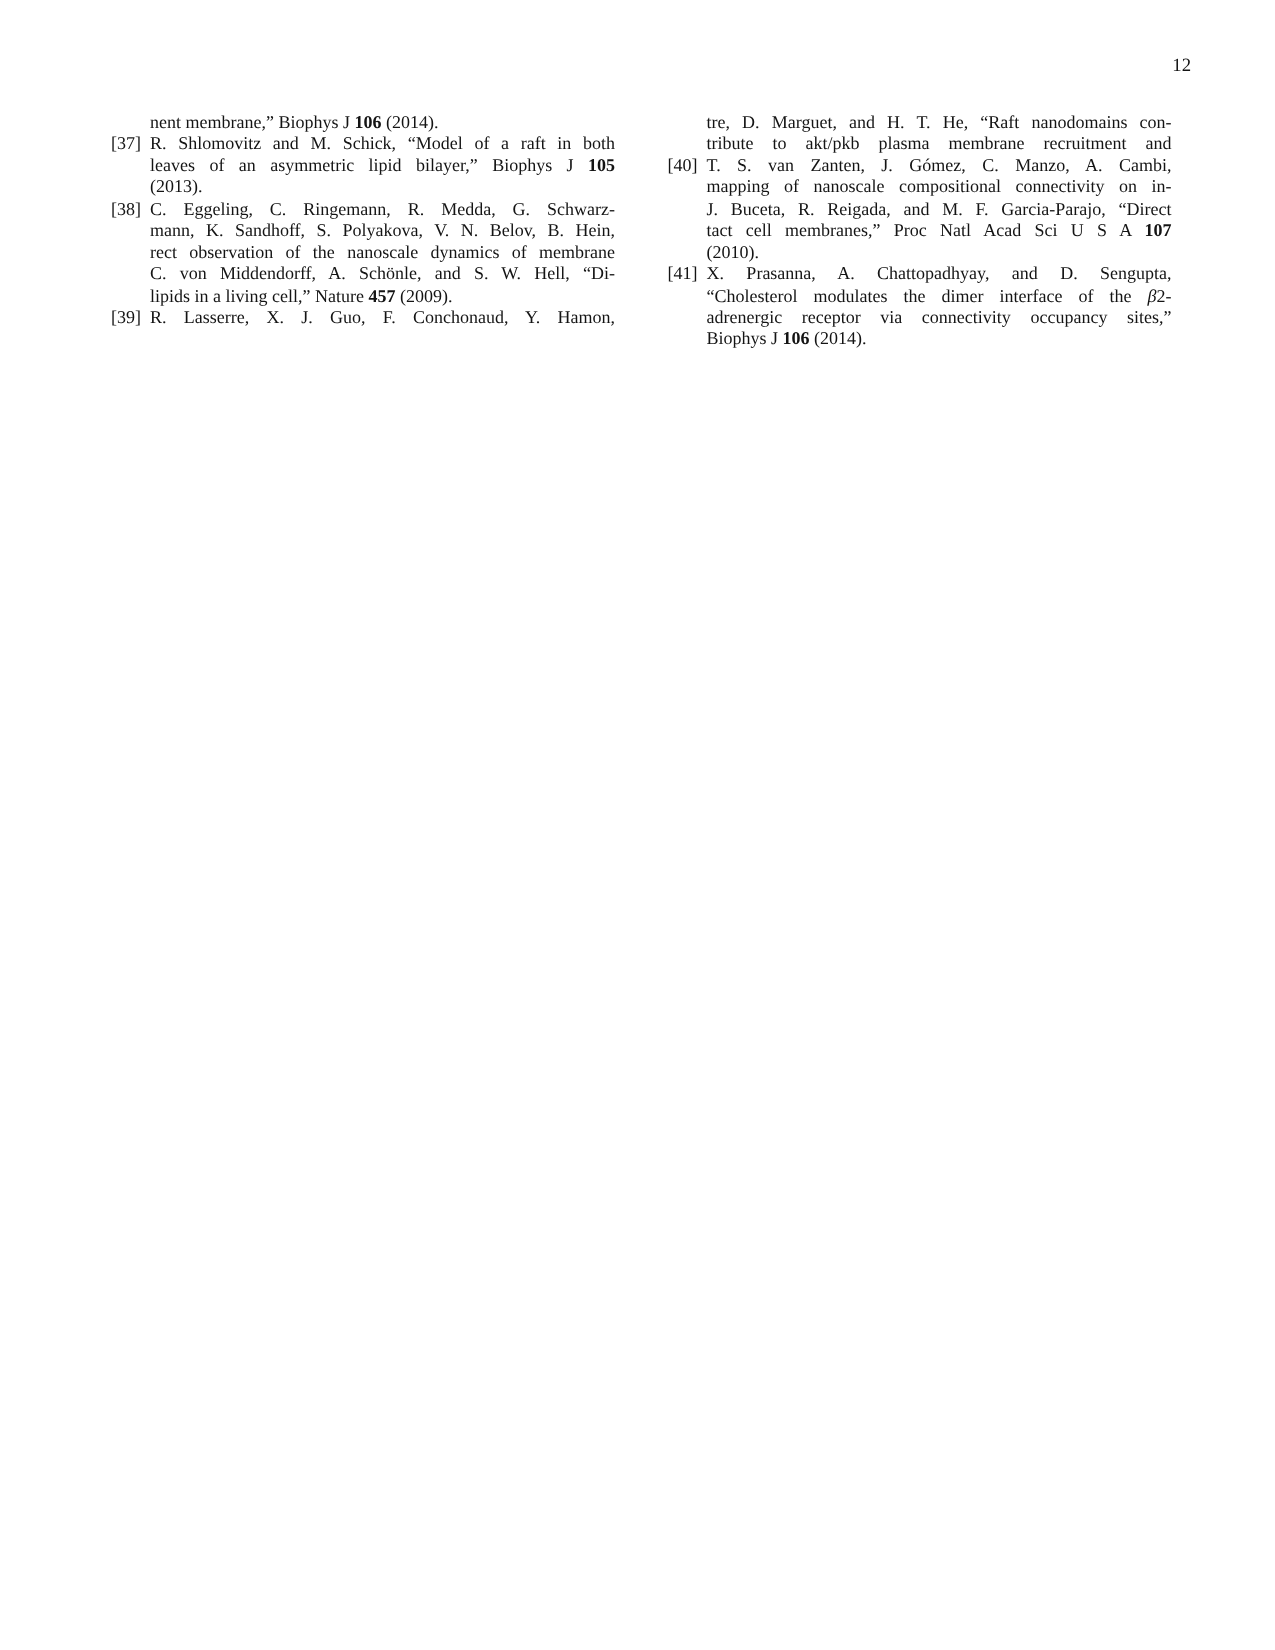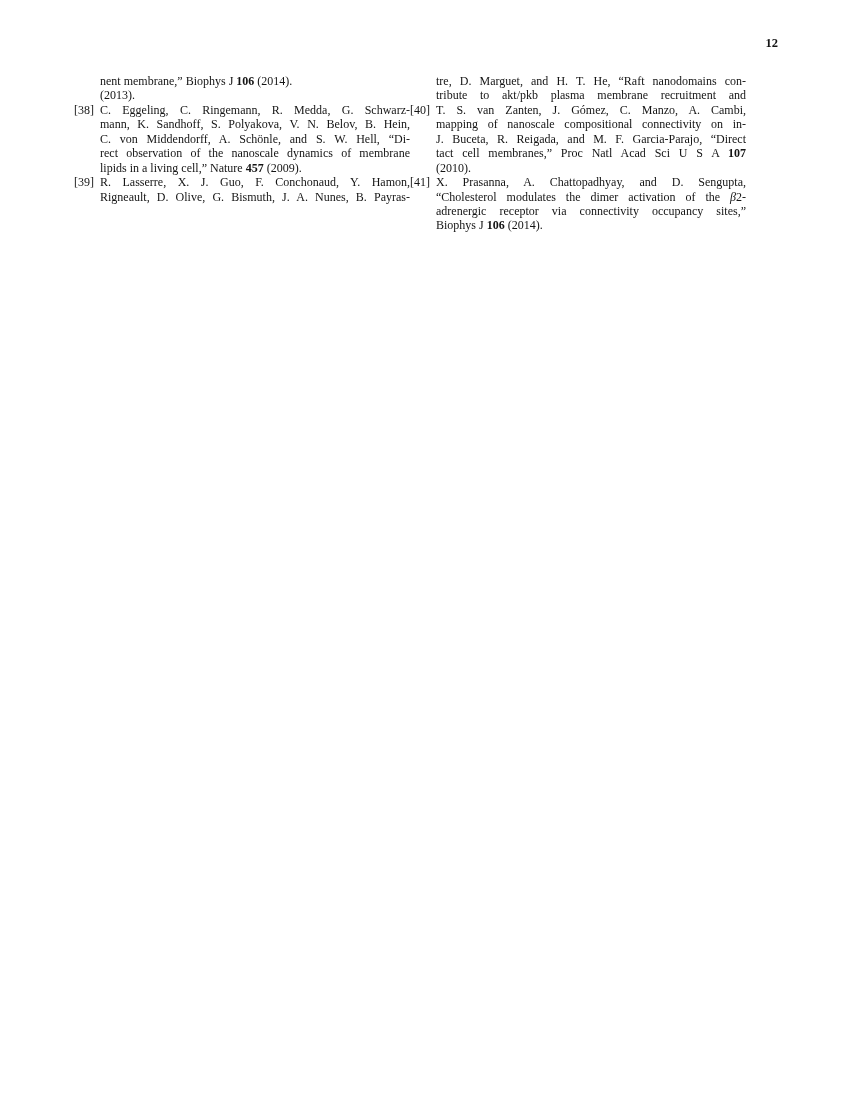--- a/index.html
+++ b/index.html
@@ -7,31 +7,31 @@
   body {
     background: #ffffff;
     color: #141414;
     font-family: "Liberation Serif", "DejaVu Serif", serif;
     position: relative;
     overflow: hidden;
   }
   .page-number {
     position: absolute;
     top: 37px;
-    right: 72px;
+    right: 56px;
     font-size: 12.5px;
     line-height: 13px;
-    font-weight: bold;
   }
   .columns {
     position: absolute;
     top: 74px;
     left: 74px;
     width: 707px;
     display: flex;
+    gap: 35px;
   }
   .col { width: 336px; }
   .line {
     position: relative;
     padding-left: 26px;
     font-size: 12px;
     line-height: 14.45px;
     height: 14.45px;
     white-space: normal;
   }
@@ -50,51 +50,55 @@
 <body>
 
 <div class="page-number">12</div>
 
 <div class="columns">
   <div class="col" id="col-left">
       <div class="line last">
         <span class="label"></span>
         <span class="content"><span>nent membrane,” Biophys J </span><b>106</b><span> (2014).</span></span>
       </div>
+      <div class="line just">
+        <span class="label">[37]</span>
+        <span class="content"><span>R. Shlomovitz and M. Schick, “Model of a raft in both</span></span>
+      </div>
+      <div class="line just">
+        <span class="label"></span>
+        <span class="content"><span>leaves of an asymmetric lipid bilayer,” Biophys J </span><b>105</b></span>
+      </div>
       <div class="line last">
         <span class="label"></span>
         <span class="content"><span>(2013).</span></span>
       </div>
       <div class="line just">
         <span class="label">[38]</span>
         <span class="content"><span>C. Eggeling, C. Ringemann, R. Medda, G. Schwarz-</span></span>
       </div>
       <div class="line just">
         <span class="label"></span>
         <span class="content"><span>mann, K. Sandhoff, S. Polyakova, V. N. Belov, B. Hein,</span></span>
       </div>
       <div class="line just">
         <span class="label"></span>
-        <span class="content"><span>C. von Middendorff, A. Schönle, and S. W. Hell, “Di-</span></span>
+        <span class="content"><span>rect observation of the nanoscale dynamics of membrane</span></span>
       </div>
       <div class="line just">
         <span class="label"></span>
-        <span class="content"><span>rect observation of the nanoscale dynamics of membrane</span></span>
+        <span class="content"><span>C. von Middendorff, A. Schönle, and S. W. Hell, “Di-</span></span>
       </div>
       <div class="line last">
         <span class="label"></span>
         <span class="content"><span>lipids in a living cell,” Nature </span><b>457</b><span> (2009).</span></span>
       </div>
       <div class="line just">
         <span class="label">[39]</span>
         <span class="content"><span>R. Lasserre, X. J. Guo, F. Conchonaud, Y. Hamon,</span></span>
-      </div>
-      <div class="line just">
-        <span class="label"></span>
-        <span class="content"><span>Rigneault, D. Olive, G. Bismuth, J. A. Nunes, B. Payras-</span></span>
       </div>
     </div>
   <div class="col" id="col-right">
       <div class="line just">
         <span class="label"></span>
         <span class="content"><span>tre, D. Marguet, and H. T. He, “Raft nanodomains con-</span></span>
       </div>
       <div class="line just">
         <span class="label"></span>
         <span class="content"><span>tribute to akt/pkb plasma membrane recruitment and</span></span>
@@ -118,21 +122,21 @@
       <div class="line last">
         <span class="label"></span>
         <span class="content"><span>(2010).</span></span>
       </div>
       <div class="line just">
         <span class="label">[41]</span>
         <span class="content"><span>X. Prasanna, A. Chattopadhyay, and D. Sengupta,</span></span>
       </div>
       <div class="line just">
         <span class="label"></span>
-        <span class="content"><span>“Cholesterol modulates the dimer activation of the </span><i>β</i><span>2-</span></span>
+        <span class="content"><span>“Cholesterol modulates the dimer interface of the </span><i>β</i><span>2-</span></span>
       </div>
       <div class="line just">
         <span class="label"></span>
         <span class="content"><span>adrenergic receptor via connectivity occupancy sites,”</span></span>
       </div>
       <div class="line last">
         <span class="label"></span>
         <span class="content"><span>Biophys J </span><b>106</b><span> (2014).</span></span>
       </div>
     </div>

